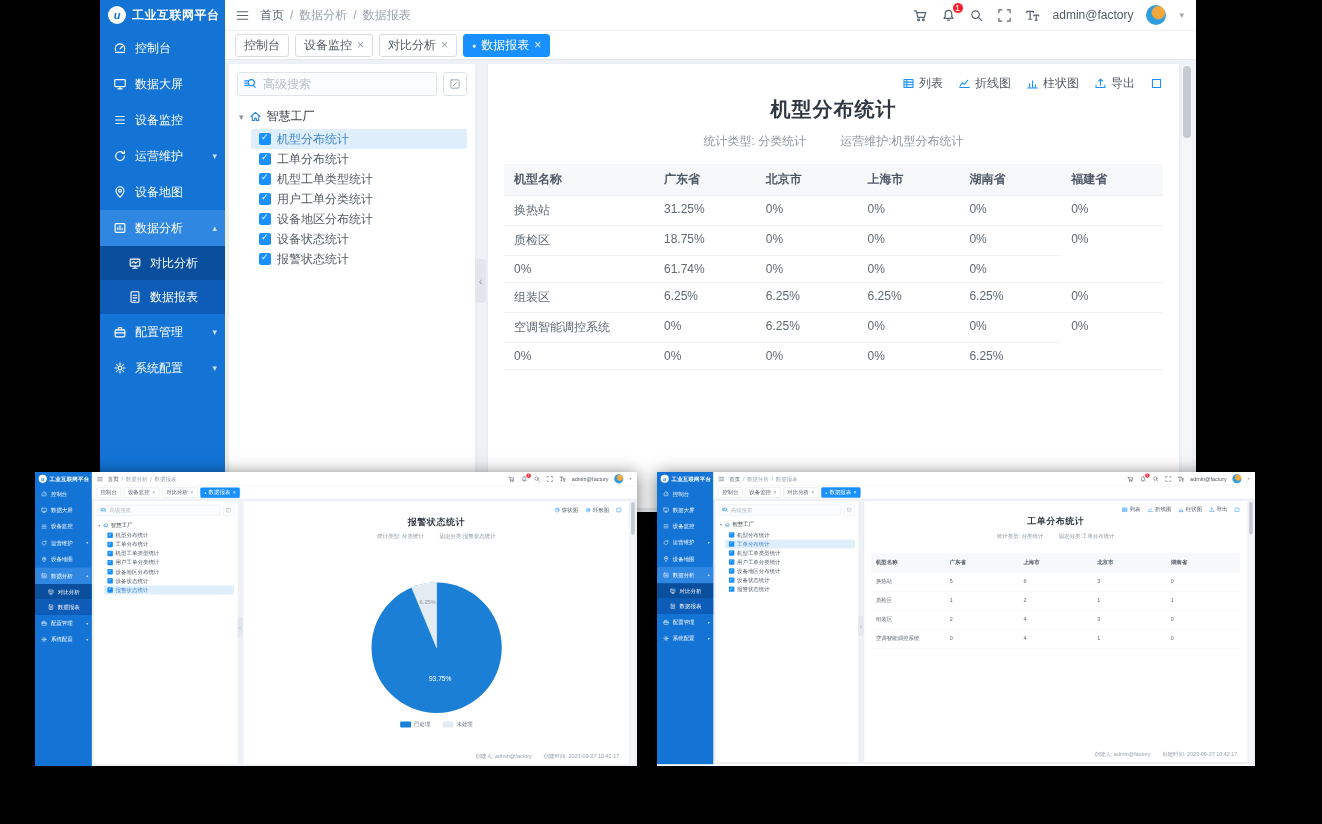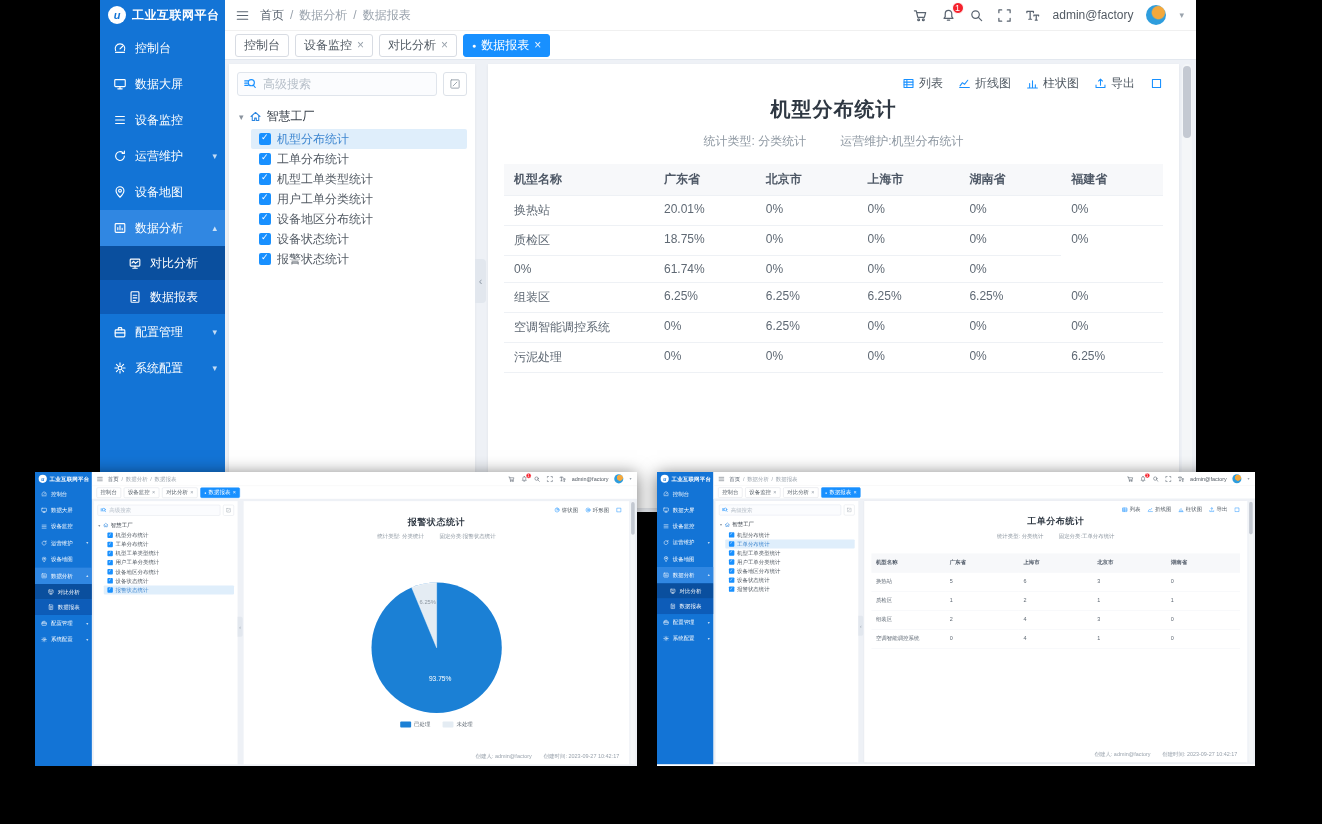--- a/index.html
+++ b/index.html
@@ -470,21 +470,21 @@
                   <div class="th">广东省</div>
                   <div class="th">北京市</div>
                   <div class="th">上海市</div>
                   <div class="th">湖南省</div>
                   <div class="th">福建省</div>
                 </div>
               <div class="tbody">
 
               <div class="tr g6">
                     <div class="td">换热站</div>
-                    <div class="td">20.01%</div>
+                    <div class="td">31.25%</div>
                     <div class="td">0%</div>
                     <div class="td">0%</div>
                     <div class="td">0%</div>
                     <div class="td">0%</div>
                   </div>
                   <div class="tr g6">
                     <div class="td">质检区</div>
                     <div class="td">18.75%</div>
                     <div class="td">0%</div>
                     <div class="td">0%</div>
@@ -508,21 +508,20 @@
                   </div>
                   <div class="tr g6">
                     <div class="td">空调智能调控系统</div>
                     <div class="td">0%</div>
                     <div class="td">6.25%</div>
                     <div class="td">0%</div>
                     <div class="td">0%</div>
                     <div class="td">0%</div>
                   </div>
                   <div class="tr g6">
-                    <div class="td">污泥处理</div>
                     <div class="td">0%</div>
                     <div class="td">0%</div>
                     <div class="td">0%</div>
                     <div class="td">0%</div>
                     <div class="td">6.25%</div>
                   </div>
                 </div>
             </div>
           </section>
           <div class="vscroll">

